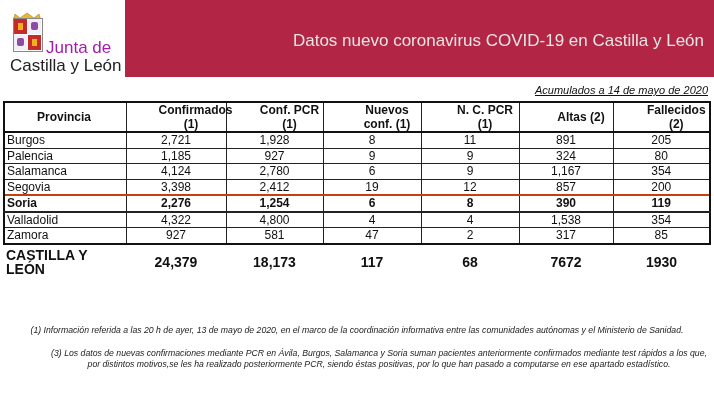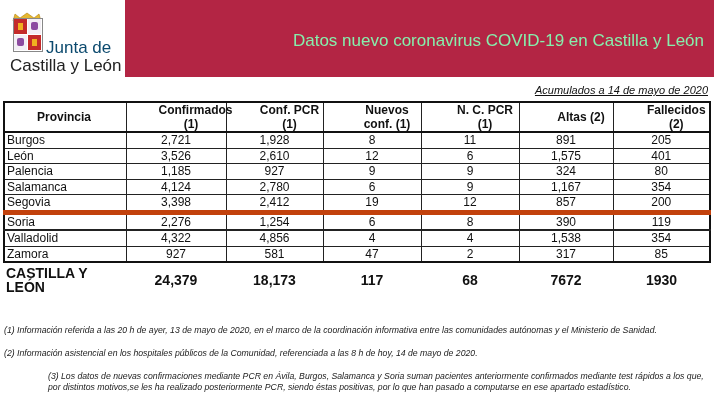--- a/index.html
+++ b/index.html
@@ -10,44 +10,44 @@
     .logo { position:absolute; left:8px; top:4px; width:118px; height:72px; }
     .crown { position:absolute; left:4px; top:4px; width:30px; height:10px; }
     .shield { position:absolute; left:5px; top:14px; width:28px; height:32px; border:1px solid #888; background:#fff; }
     .shield .q { position:absolute; width:13px; height:15px; }
     .q1 { left:0; top:0; background:#c42a2a; }
     .q2 { left:14px; top:0; background:#f3eef5; }
     .q3 { left:0; top:16px; background:#f3eef5; }
     .q4 { left:14px; top:16px; background:#c42a2a; }
     .q1::after, .q4::after { content:""; position:absolute; left:4px; top:4px; width:5px; height:7px; background:#f0b020; }
     .q2::after, .q3::after { content:""; position:absolute; left:3px; top:3px; width:7px; height:8px; background:#8c4aa0; border-radius:2px; }
-    .logo-l1 { position:absolute; left:38px; top:34px; font-size:17px; color:#0c4a6e; white-space:nowrap; }
+    .logo-l1 { position:absolute; left:38px; top:34px; font-size:17px; color:#a21caf; white-space:nowrap; }
     .logo-l2 { position:absolute; left:2px; top:52px; font-size:17px; color:#222; white-space:nowrap; }
 
     .banner { position:absolute; left:125px; top:0; width:589px; height:77px; background:#b32544; }
-    .banner-title { position:absolute; right:10px; top:31px; color:#86efac; font-size:17px; white-space:nowrap; }
+    .banner-title { position:absolute; right:10px; top:31px; color:#e5e5e5; font-size:17px; white-space:nowrap; }
     .subtitle { position:absolute; right:6px; top:84px; font-size:11px; font-style:italic; color:#111;text-decoration:underline; }
 
     table.data { position:absolute; left:3px; top:101px; width:706px; border-collapse:collapse; table-layout:fixed; }
     table.data th, table.data td { border:1px solid #222; padding:0 2px; height:14.5px; font-size:12px; line-height:14px; }
     table.data th { font-weight:bold; text-align:center;padding-left:32px; }
     table.data th:first-child, table.data td:first-child { text-align:left; }
     table.data td { text-align:center; }
     table.data thead tr { border-top:2px solid #111; }
     table.data thead th { border-top:2px solid #111; border-bottom:2px solid #111; }
     table.data td:first-child, table.data th:first-child { border-left:2px solid #111; }
     table.data td:last-child, table.data th:last-child { border-right:2px solid #111; }
-    table.data tr.bold td { font-weight:normal; border-top:5px solid #c2410c; border-bottom:2px solid #222; }
+    table.data tr.bold td { font-weight:bold; border-top:2px solid #c2410c; border-bottom:2px solid #222; }
     table.data tr.last td { border-bottom:2px solid #111; }
     table.data tr.total td { border:none; font-weight:bold; font-size:14px; height:22px; padding-top:3px; }
     table.data tr.total td:first-child { font-size:14px; border-left:none; }
     table.data tr.total td:last-child { border-right:none; }
 
     .notes { position:absolute; left:4px; top:325px; width:706px; font-size:8.7px; font-style:italic; color:#222; line-height:11px; }
-    .note { margin:0 0 12px 0; }
+    .note { margin:0 0 12px 0;text-align:center; }
     .note.n3 { margin-top:0;margin-left:44px; }
   </style>
 </head>
 <body>
 
 <div class="logo">
   <div class="crown">
     <svg width="30" height="10" viewBox="0 0 30 10">
         <path d="M1 9 L3 2 L8 6 L15 1 L22 6 L27 2 L29 9 Z" fill="#e6b830" stroke="#b08010" stroke-width="0.6"></path>
       </svg>
@@ -93,29 +93,20 @@
     <tr>
       <td>Burgos</td>
       <td>2,721</td>
       <td>1,928</td>
       <td>8</td>
       <td>11</td>
       <td>891</td>
       <td>205</td>
     </tr>
     <tr>
-      <td>León</td>
-      <td>3,526</td>
-      <td>2,610</td>
-      <td>12</td>
-      <td>6</td>
-      <td>1,575</td>
-      <td>401</td>
-    </tr>
-    <tr>
       <td>Palencia</td>
       <td>1,185</td>
       <td>927</td>
       <td>9</td>
       <td>9</td>
       <td>324</td>
       <td>80</td>
     </tr>
     <tr>
       <td>Salamanca</td>
@@ -140,21 +131,21 @@
       <td>2,276</td>
       <td>1,254</td>
       <td>6</td>
       <td>8</td>
       <td>390</td>
       <td>119</td>
     </tr>
     <tr>
       <td>Valladolid</td>
       <td>4,322</td>
-      <td>4,856</td>
+      <td>4,800</td>
       <td>4</td>
       <td>4</td>
       <td>1,538</td>
       <td>354</td>
     </tr>
     <tr class="last">
       <td>Zamora</td>
       <td>927</td>
       <td>581</td>
       <td>47</td>
@@ -169,15 +160,14 @@
       <td>117</td>
       <td>68</td>
       <td>7672</td>
       <td>1930</td>
     </tr>
   </tbody>
 </table>
 
 <div class="notes">
   <p class="note">(1) Información referida a las 20 h de ayer, 13 de mayo de 2020, en el marco de la coordinación informativa entre las comunidades autónomas y el Ministerio de Sanidad.</p>
-  <p class="note">(2) Información asistencial en los hospitales públicos de la Comunidad, referenciada a las 8 h de hoy, 14 de mayo de 2020.</p>
   <p class="note n3">(3) Los datos de nuevas confirmaciones mediante PCR en Ávila, Burgos, Salamanca y Soria suman pacientes anteriormente confirmados mediante test rápidos a los que, por distintos motivos,se les ha realizado posteriormente PCR, siendo éstas positivas, por lo que han pasado a computarse en ese apartado estadístico.</p>
 </div>
 
 </body></html>

